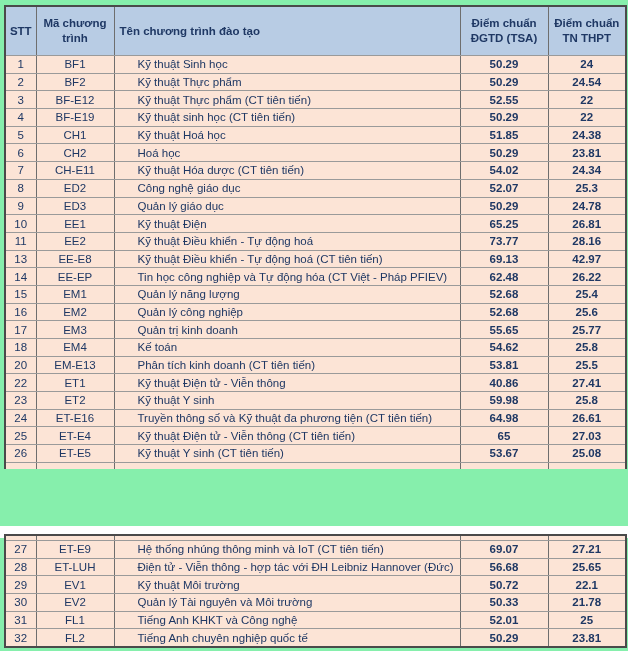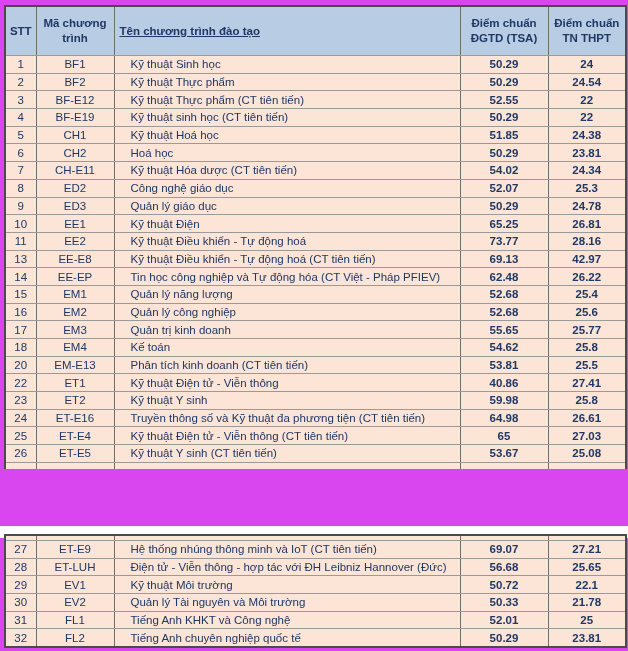--- a/index.html
+++ b/index.html
@@ -1,20 +1,20 @@
 <!DOCTYPE html>
 <html><head>
 <meta charset="utf-8">
 <style>
   html, body { margin: 0; padding: 0; background: #ffffff; }
   .page {
     position: relative;
     width: 628px;
     height: 651px;
-    background: #d946ef;
+    background: #86efac;
     font-family: "Liberation Sans", sans-serif;
     overflow: hidden;
   }
   table.score-table {
     position: absolute;
     left: 4px;
     border-collapse: collapse;
     table-layout: fixed;
     width: 621px;
     border: 2px solid #4a4a4a;
@@ -39,27 +39,27 @@
     vertical-align: middle;
   }
   thead th {
     background: #b8cce4;
     font-weight: bold;
     height: 48px;
     text-align: center;
     white-space: normal;
     line-height: 1.3;
   }
-  thead th.col-name { text-align: left; padding-left: 5px; text-decoration: underline; }
+  thead th.col-name { text-align: left; padding-left: 5px; }
   tbody td {
     background: #fce4d6;
     height: 16.7px;
     text-align: center;
   }
-  tbody td.col-name { text-align: left; padding-left: 16px; }
+  tbody td.col-name { text-align: left; padding-left: 23px; }
   tbody td.col-tsa, tbody td.col-thpt { font-weight: bold; }
   tr.remnant-row td { height: 6px; padding: 0; }
   table.part1 tr.remnant-row td { border-bottom: none; }
   table.part2 tr.remnant-row td { height: 4px; }
   .seam {
     position: absolute;
     left: 0; top: 526px;
     width: 628px; height: 12px;
     background: #ffffff;
   }

